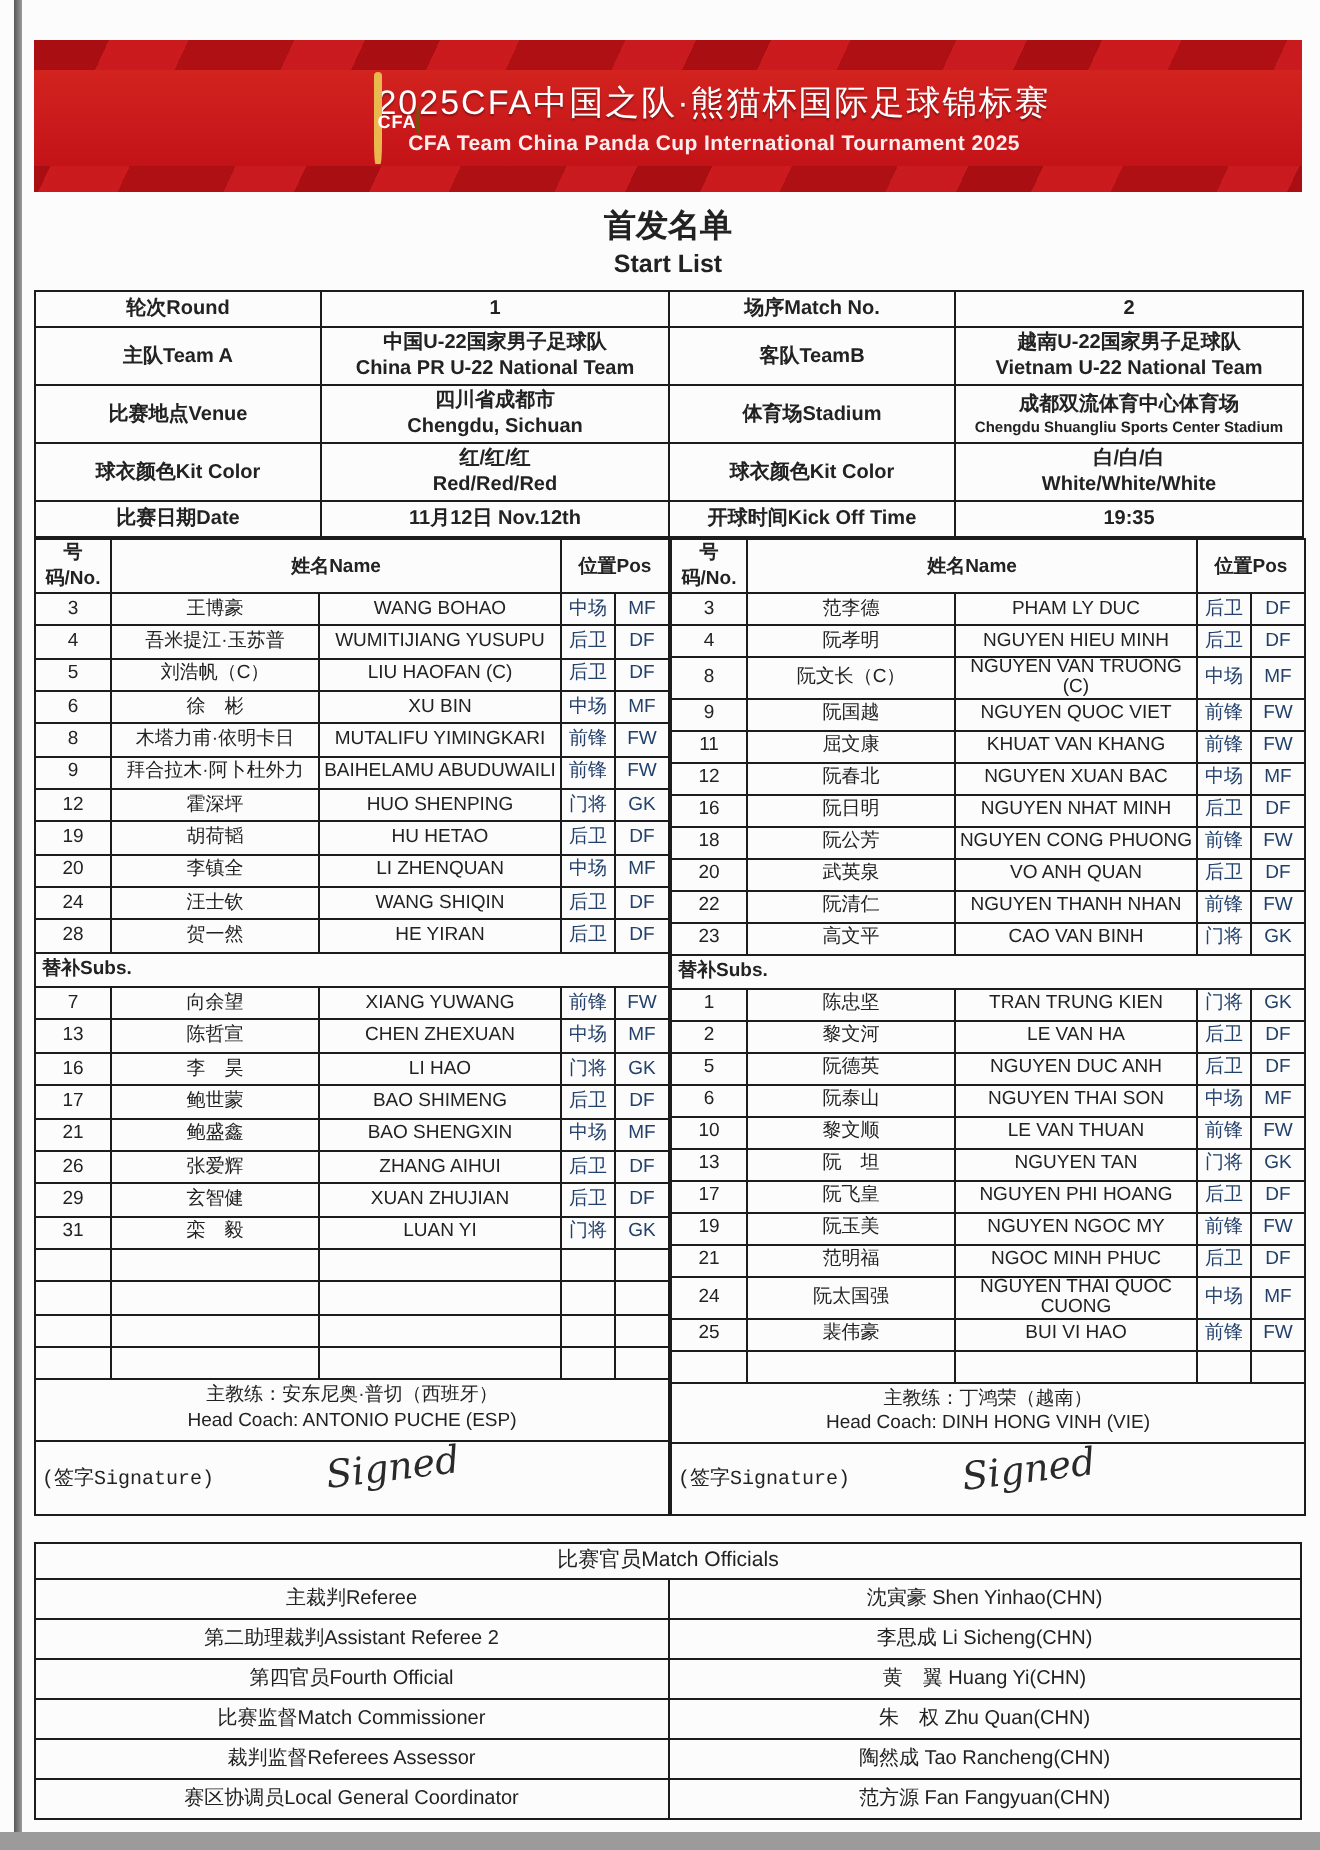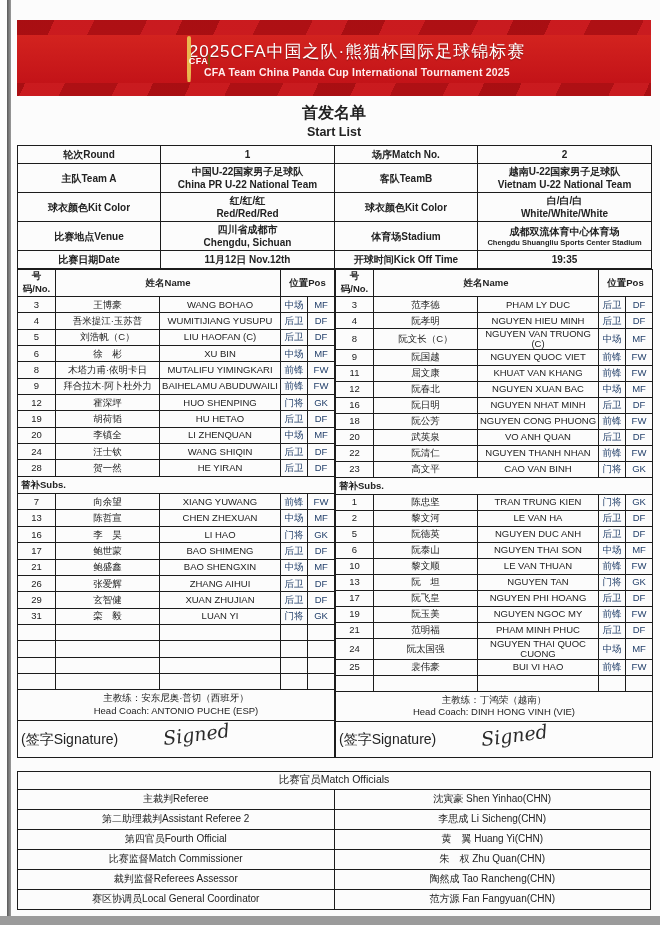--- a/index.html
+++ b/index.html
@@ -54,21 +54,21 @@
   .roster td { height:16px; padding:0 1px; line-height:1.05; }
   .roster .c-no { width:38px; }
   .roster .c-cn { width:104px; }
   .roster .c-en { width:121px; }
   .roster .c-p1 { width:27px; }
   .roster .c-p2 { width:27px; }
   .pos { color:#23406b; }
   .subs-row td { height:17px; text-align:left; font-weight:bold; padding-left:3px; font-size:9.5px; }
   .coach-row td { height:30px; font-size:9.5px; line-height:1.35; }
   .sig-row td { height:36px; position:relative; }
-  .sig-label { position:absolute; left:3px; bottom:10px; font-size:14px; }
+  .sig-label { position:absolute; left:3px; bottom:10px; font-size:10px;font-family:Liberation Mono, monospace; }
   .script { position:absolute; left:46%; top:4px; transform:rotate(-7deg); font-family:"DejaVu Serif","Liberation Serif",serif;
     font-style:italic; font-size:19px; color:#2a2a2a; }
 
   
   .officials { width:634px; margin-top:13px; font-size:10px; }
   .officials .title td { height:18px; font-weight:normal; font-size:10.5px; }
   .officials td { height:20px; }
   .officials .o-lbl { width:272px; }
 </style>
 </head>
@@ -111,43 +111,43 @@
           <div>中国U-22国家男子足球队</div>
           <div>China PR U-22 National Team</div>
         </td>
         <td>客队TeamB</td>
         <td>
           <div>越南U-22国家男子足球队</div>
           <div>Vietnam U-22 National Team</div>
         </td>
       </tr>
       <tr class="tall">
+        <td>比赛地点Venue</td>
+        <td>
+          <div>四川省成都市</div>
+          <div>Chengdu, Sichuan</div>
+        </td>
+        <td>体育场Stadium</td>
+        <td>
+          <div>成都双流体育中心体育场</div>
+          <div class="sm-en">Chengdu Shuangliu Sports Center Stadium</div>
+        </td>
+      </tr>
+      <tr class="tall">
         <td>球衣颜色Kit Color</td>
         <td>
           <div>红/红/红</div>
           <div>Red/Red/Red</div>
         </td>
         <td>球衣颜色Kit Color</td>
         <td>
           <div>白/白/白</div>
           <div>White/White/White</div>
         </td>
       </tr>
-      <tr class="tall">
-        <td>比赛地点Venue</td>
-        <td>
-          <div>四川省成都市</div>
-          <div>Chengdu, Sichuan</div>
-        </td>
-        <td>体育场Stadium</td>
-        <td>
-          <div>成都双流体育中心体育场</div>
-          <div class="sm-en">Chengdu Shuangliu Sports Center Stadium</div>
-        </td>
-      </tr>
       <tr class="short">
         <td>比赛日期Date</td>
         <td>11月12日 Nov.12th</td>
         <td>开球时间Kick Off Time</td>
         <td>19:35</td>
       </tr>
     </tbody>
       </table>
 
     <div class="rosters">
@@ -493,21 +493,21 @@
             <tr>
               <td>19</td>
               <td>阮玉美</td>
               <td>NGUYEN NGOC MY</td>
               <td class="pos">前锋</td>
               <td class="pos">FW</td>
             </tr>
             <tr>
               <td>21</td>
               <td>范明福</td>
-              <td>PHAM MINH PHUC</td>
+              <td>NGOC MINH PHUC</td>
               <td class="pos">后卫</td>
               <td class="pos">DF</td>
             </tr>
             <tr>
               <td>24</td>
               <td>阮太国强</td>
               <td>NGUYEN THAI QUOC CUONG</td>
               <td class="pos">中场</td>
               <td class="pos">MF</td>
             </tr>

